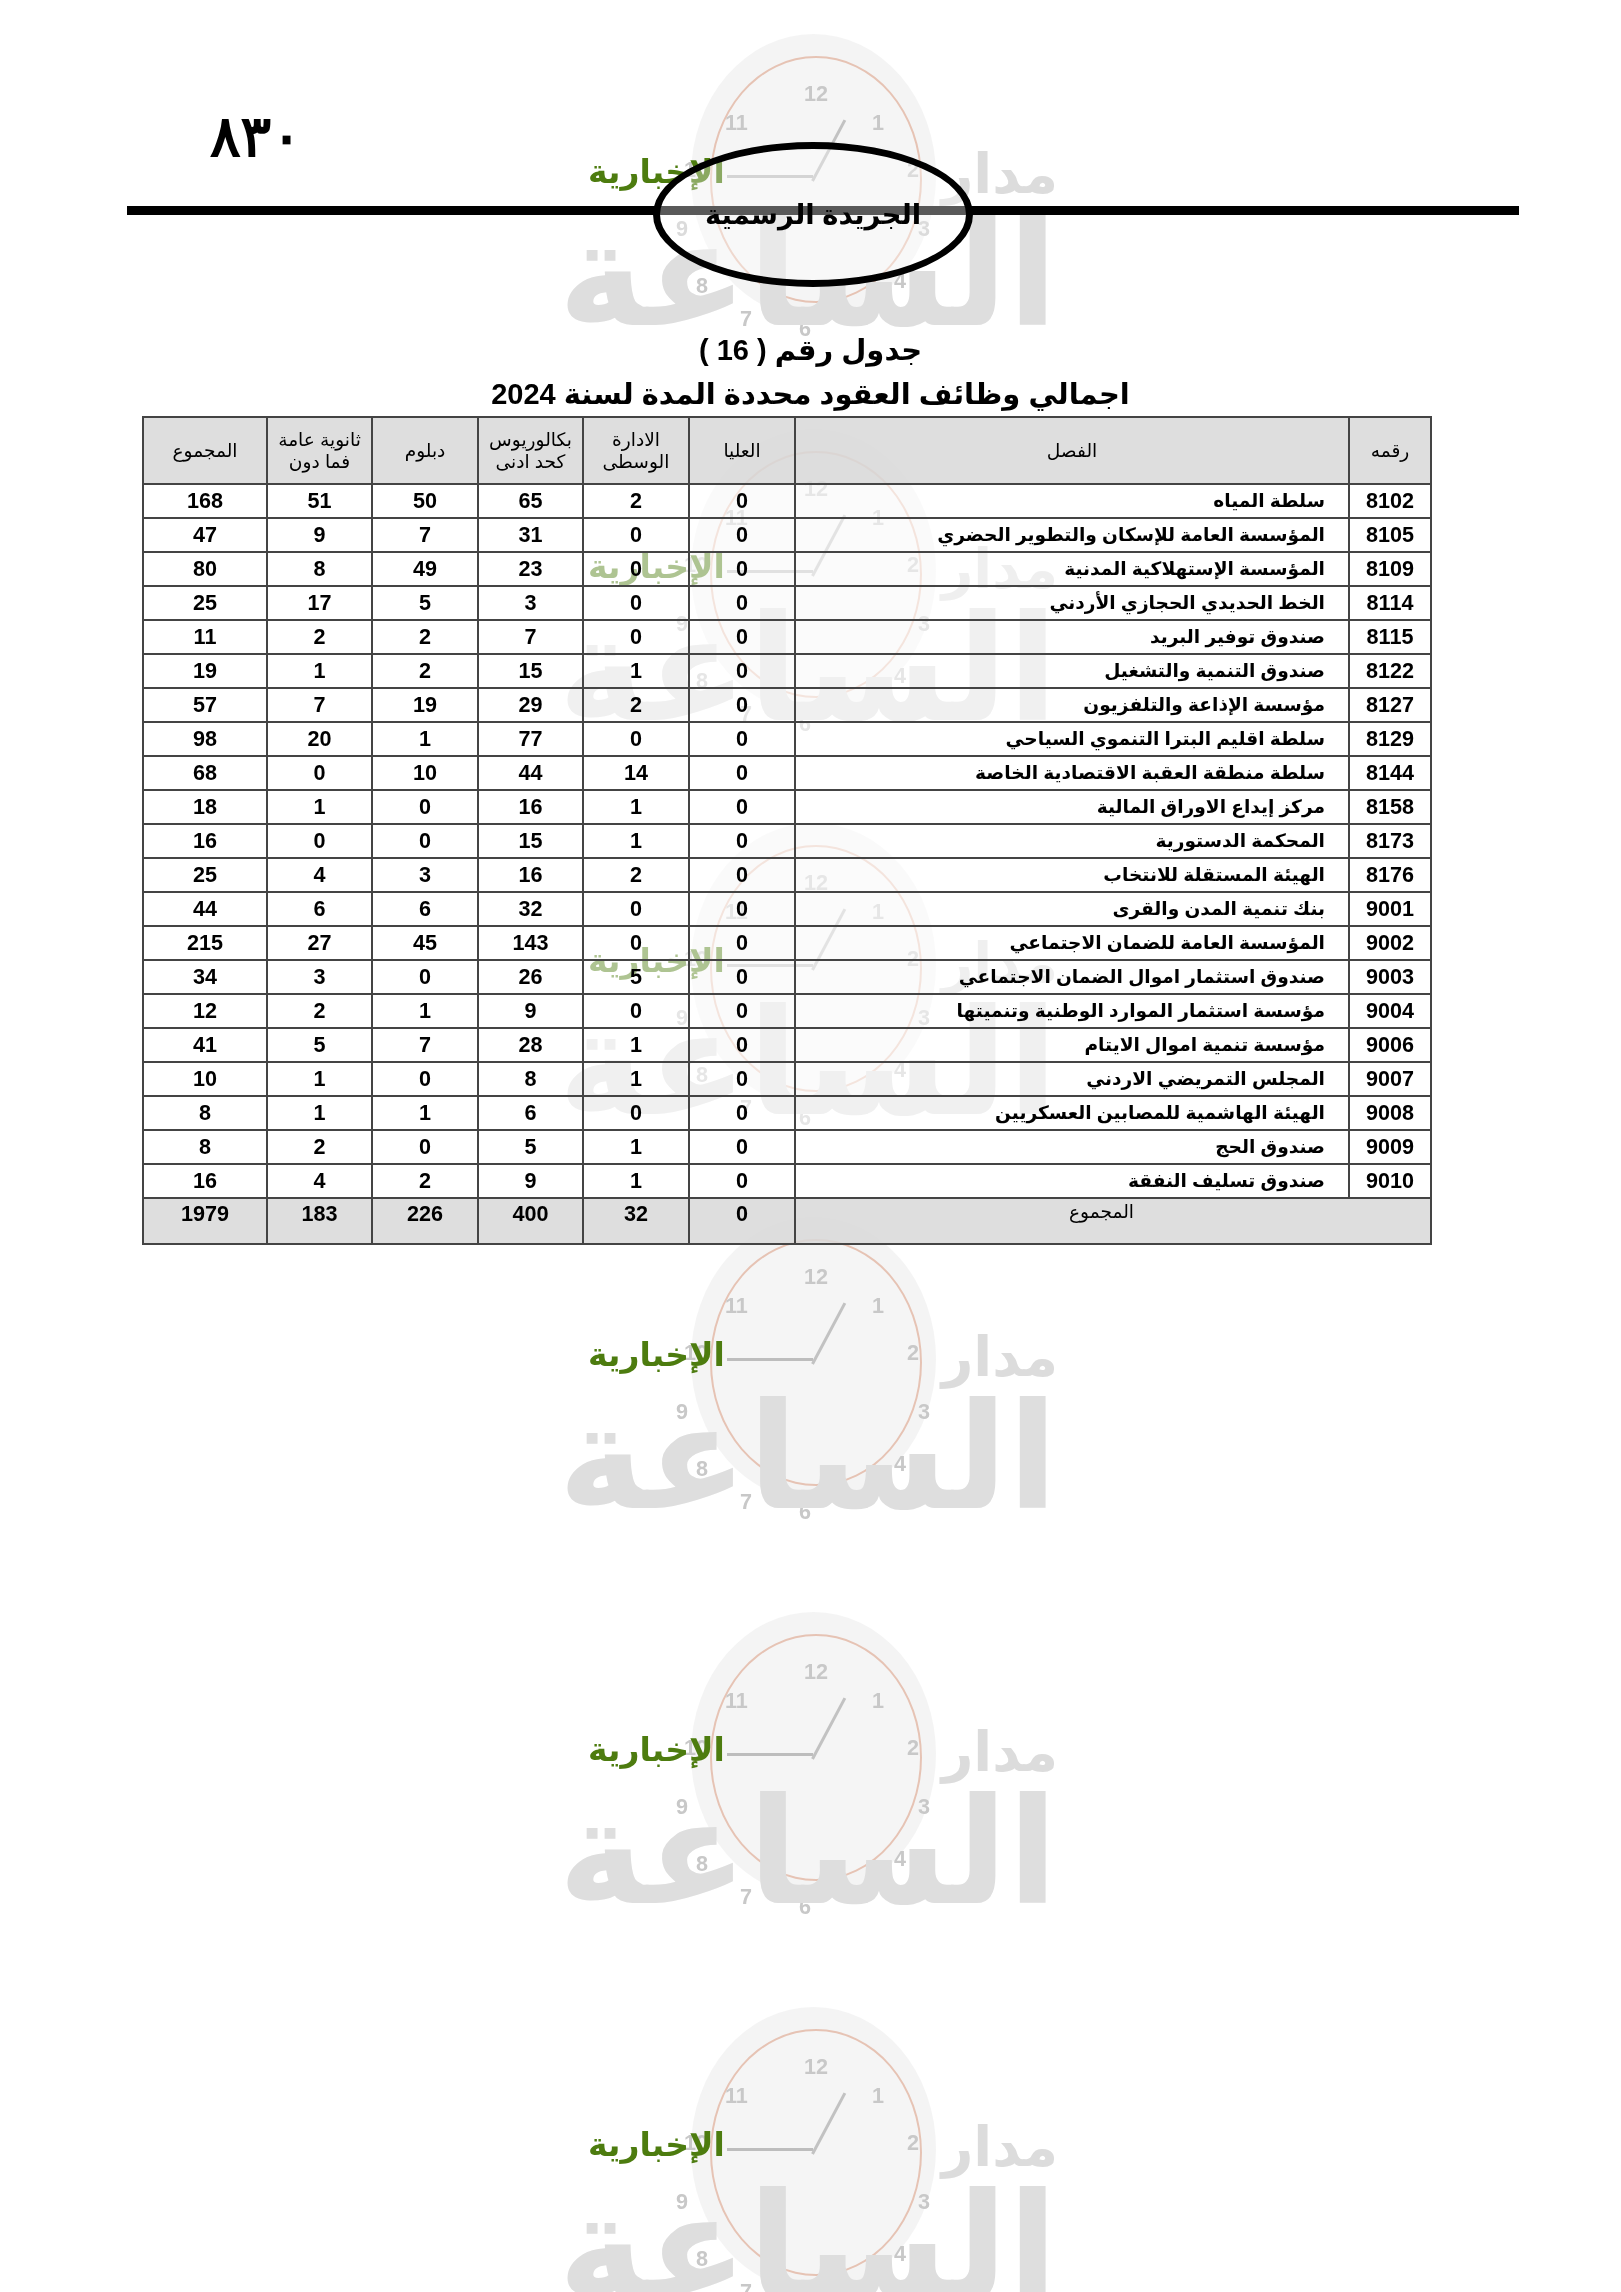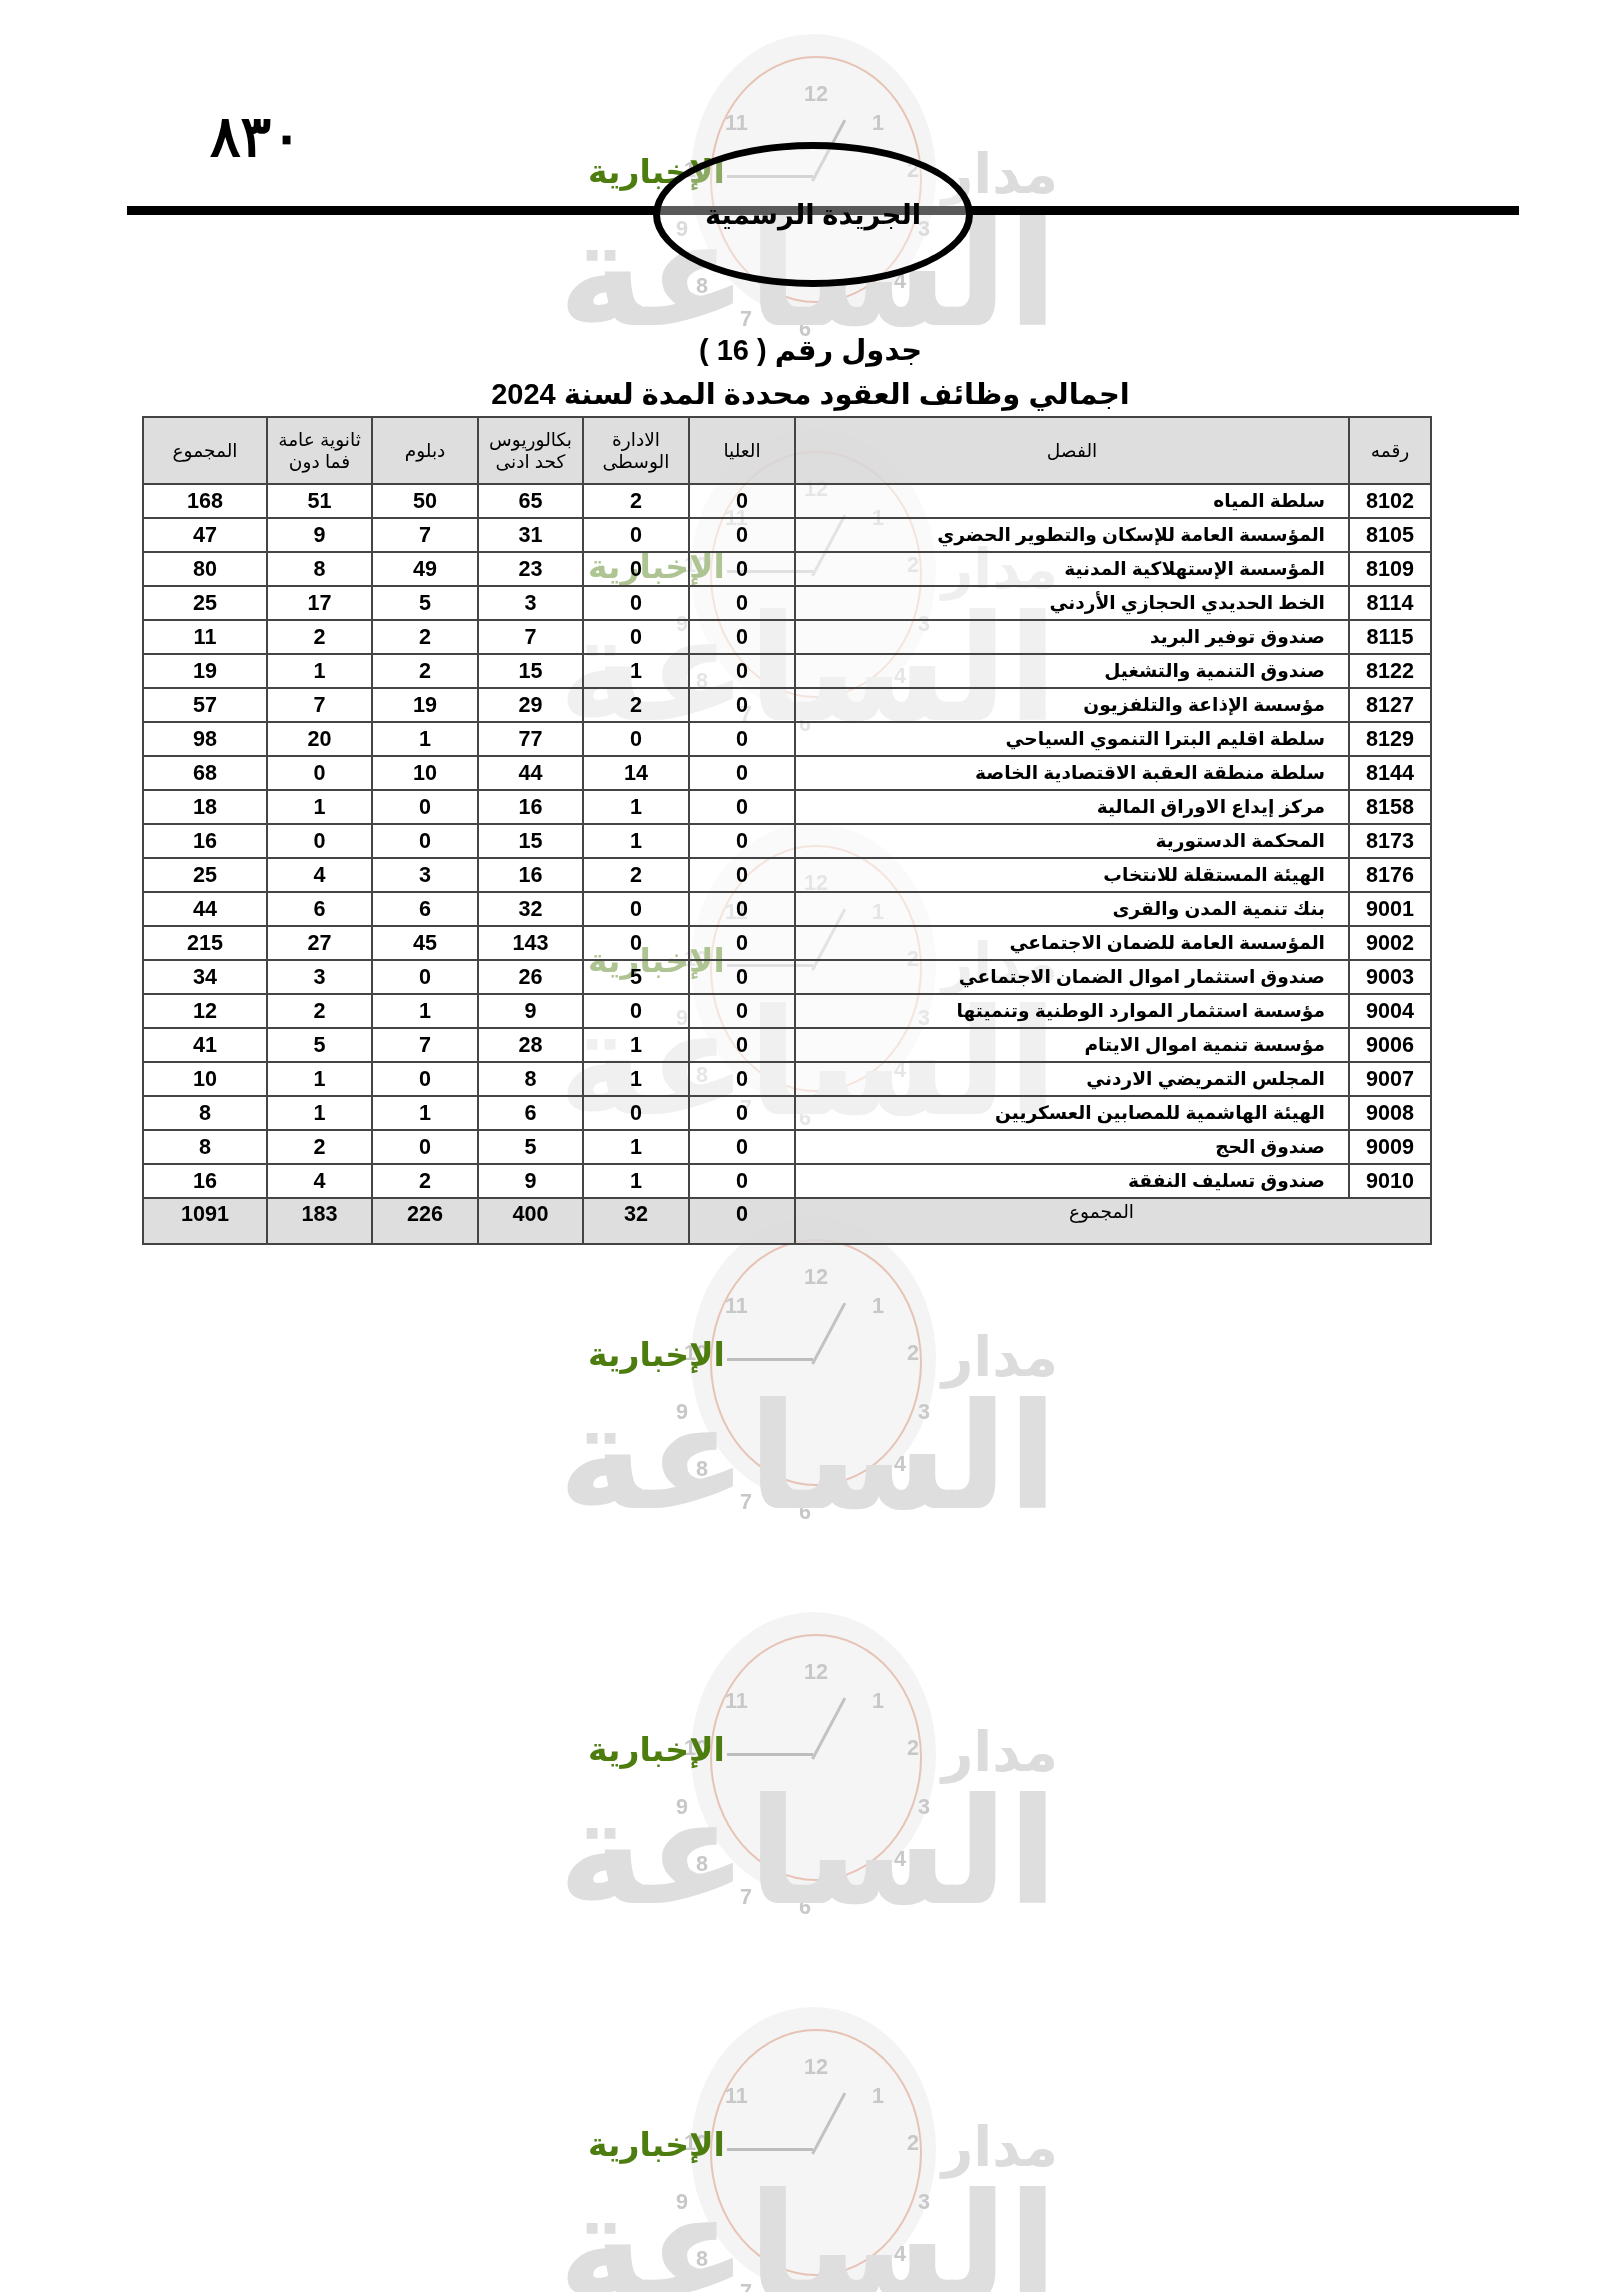--- a/index.html
+++ b/index.html
@@ -406,21 +406,21 @@
         <td>16</td>
         <td>4</td>
         <td>2</td>
         <td>9</td>
         <td>1</td>
         <td>0</td>
         <td class="name">صندوق تسليف النفقة</td>
         <td class="code">9010</td>
       </tr>
       <tr class="total">
-        <td>1091</td>
+        <td>1979</td>
         <td>183</td>
         <td>226</td>
         <td>400</td>
         <td>32</td>
         <td>0</td>
         <td colspan="2" class="name">المجموع</td>
       </tr>
     </tbody>
 </table>
 

